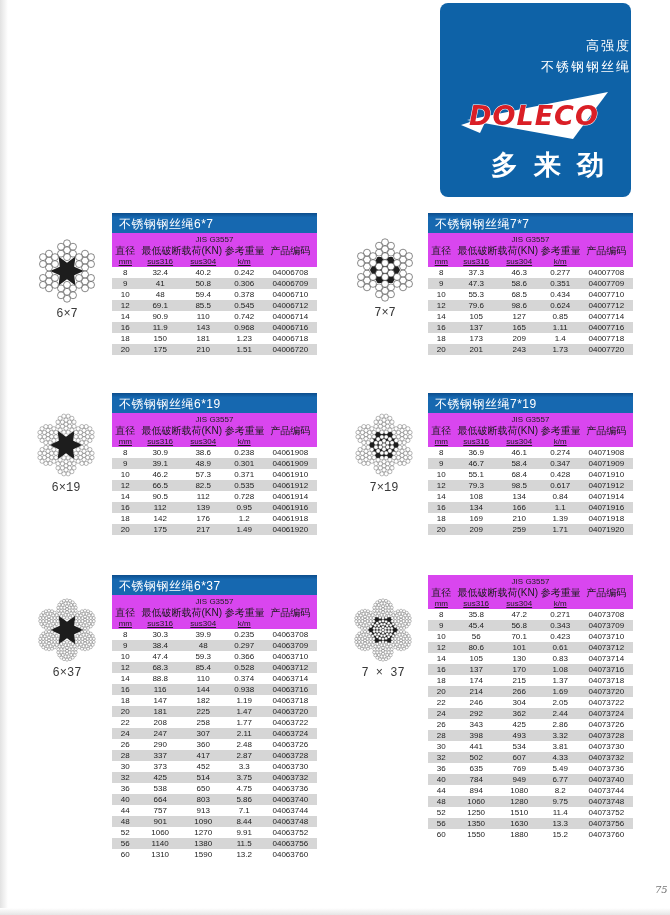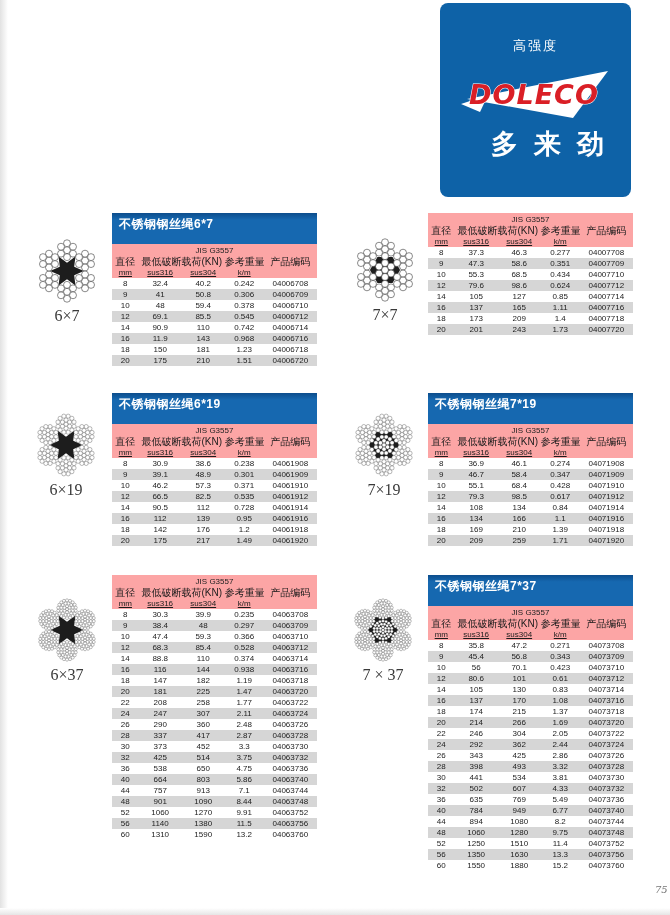--- a/index.html
+++ b/index.html
@@ -10,59 +10,60 @@
     color:#1c1c1c;
   }
   .edge-left{position:absolute;left:0;top:0;width:8px;height:100%;
     background:linear-gradient(90deg,#e2e2e2,#ffffff);}
   .edge-bottom{position:absolute;left:0;bottom:0;width:100%;height:7px;
     background:linear-gradient(0deg,#e5e5e5,#ffffff);}
 
   
   .banner{position:absolute;left:440px;top:3px;width:191px;height:194px;
     background:#0e62a7;border-radius:8px;text-align:center;}
-  .b-line{color:#ffffff;font-size:13px;letter-spacing:2px;line-height:21px;}
+  .b-line{color:#ffffff;font-size:13px;letter-spacing:2px;line-height:21px;text-align:right;}
   .b-line1{margin-top:32px;}
   .logo-svg{display:block;margin:12px auto 0;width:150px;height:52px;}
   .logo-svg text{font-family:"DejaVu Sans","Liberation Sans",sans-serif;
     font-style:italic;font-weight:900;font-size:27px;fill:#da1f26;
     stroke:#ffffff;stroke-width:1;paint-order:stroke;letter-spacing:1px;}
   .logo-cn{color:#ffffff;font-size:27px;font-weight:700;margin-top:6px;
     letter-spacing:16px;padding-left:16px;margin-left:24px;}
 
   
   .diagram{position:absolute;width:70px;text-align:center;}
   .rope-svg{width:68px;height:68px;display:block;margin:0 auto;}
-  .diag-label{font-family:Liberation Serif, serif;font-size:16px;color:#3a3a3a;margin-top:2px;}
+  .diag-label{font-family:Liberation Mono, monospace;font-size:12px;color:#3a3a3a;margin-top:2px;}
 
   .stable{position:absolute;}
-  .ttitle{height:31px;line-height:22px;
+  .ttitle{height:20px;line-height:22px;
     background:linear-gradient(180deg,#0c4d8c 0%,#1668b0 22%,#1668b0 100%);
-    color:#ffffff;font-size:12px;font-weight:700;padding-left:7px;letter-spacing:0.5px;}
-  .thead{background:#fca5a5;padding-top:1px;}
+    color:#ffffff;font-size:12px;font-weight:400;padding-left:7px;letter-spacing:0.5px;}
+  .thead{background:#d946ef;padding-top:1px;}
   .hrow1{height:11px;line-height:11px;font-size:8px;text-align:center;color:#222;}
   .grid{display:grid;grid-template-columns:13% 21% 21% 19% 26%;}
   .grid .c{text-align:center;overflow:hidden;white-space:nowrap;}
   .hrow2{height:11px;line-height:11px;font-size:10px;}
   .hrow2 .span2{grid-column:2 / span 2;}
   .hrow3{height:11px;line-height:11px;font-size:8px;text-decoration:underline;}
   .drow{height:11px;line-height:11px;font-size:8px;background:#ffffff;}
   .drow.alt{background:#d6d6d6;}
 
   .pagenum{position:absolute;left:636px;top:884px;font-size:10px;color:#777;
     font-style:italic;font-family:"DejaVu Serif",serif;margin-left:19px;}
 </style>
 </head>
 <body>
 
 <div class="edge-left"></div>
 <div class="edge-bottom"></div>
 
 <div class="banner">
   <div class="b-line b-line1">高强度</div>
+  <div class="b-line">不锈钢钢丝绳</div>
   <svg class="logo-svg" viewBox="0 0 150 52">
     <polygon points="0,36 27,27 19,44" fill="#ffffff"></polygon>
     <polygon points="6,31 147,3 112,50" fill="#ffffff"></polygon>
     <text x="73" y="36" text-anchor="middle">DOLECO</text>
   </svg>
   <div class="logo-cn">多来劲</div>
 </div>
 
 <div id="content">
   <div class="diagram" style="left: 32px; top: 237px;">
@@ -240,20 +241,21 @@
         <circle cx="50.00" cy="39.80" r="5.10" fill="#ffffff" stroke="#2b2b2b" stroke-width="0.82"></circle>
         <circle cx="58.83" cy="44.90" r="5.10" fill="#ffffff" stroke="#2b2b2b" stroke-width="0.82"></circle>
         <circle cx="58.83" cy="55.10" r="5.10" fill="#ffffff" stroke="#2b2b2b" stroke-width="0.82"></circle>
         <circle cx="50.00" cy="60.20" r="5.10" fill="#ffffff" stroke="#2b2b2b" stroke-width="0.82"></circle>
         <circle cx="41.17" cy="55.10" r="5.10" fill="#ffffff" stroke="#2b2b2b" stroke-width="0.82"></circle>
         <circle cx="41.17" cy="44.90" r="5.10" fill="#ffffff" stroke="#2b2b2b" stroke-width="0.82"></circle>
       </svg>
     <div class="diag-label">7×7</div>
   </div>
   <div class="stable" style="left: 428px; top: 213px; width: 205px;">
+    <div class="ttitle">不锈钢钢丝绳7*7</div>
     <div class="thead">
       <div class="hrow1">JIS G3557</div>
       <div class="grid hrow2">
         <div class="c">直径</div>
         <div class="c span2">最低破断载荷(KN)</div>
         <div class="c">参考重量</div>
         <div class="c">产品编码</div>
       </div>
       <div class="grid hrow3">
         <div class="c">mm</div>
@@ -960,20 +962,21 @@
         <circle cx="12.14" cy="41.26" r="2.19" fill="#ffffff" stroke="#2b2b2b" stroke-width="0.45"></circle>
         <circle cx="10.58" cy="36.98" r="2.19" fill="#ffffff" stroke="#2b2b2b" stroke-width="0.45"></circle>
         <circle cx="10.58" cy="32.42" r="2.19" fill="#ffffff" stroke="#2b2b2b" stroke-width="0.45"></circle>
         <circle cx="12.14" cy="28.14" r="2.19" fill="#ffffff" stroke="#2b2b2b" stroke-width="0.45"></circle>
         <circle cx="15.07" cy="24.65" r="2.19" fill="#ffffff" stroke="#2b2b2b" stroke-width="0.45"></circle>
         <circle cx="19.01" cy="22.38" r="2.19" fill="#ffffff" stroke="#2b2b2b" stroke-width="0.45"></circle>
       </svg>
     <div class="diag-label">6×37</div>
   </div>
   <div class="stable" style="left: 112px; top: 575px; width: 205px;">
+    <div class="ttitle">不锈钢钢丝绳6*37</div>
     <div class="thead">
       <div class="hrow1">JIS G3557</div>
       <div class="grid hrow2">
         <div class="c">直径</div>
         <div class="c span2">最低破断载荷(KN)</div>
         <div class="c">参考重量</div>
         <div class="c">产品编码</div>
       </div>
       <div class="grid hrow3">
         <div class="c">mm</div>
@@ -1393,21 +1396,20 @@
         <circle cx="38.64" cy="56.56" r="2.19" fill="#ffffff" stroke="#2b2b2b" stroke-width="0.45"></circle>
         <circle cx="37.08" cy="52.28" r="2.19" fill="#ffffff" stroke="#2b2b2b" stroke-width="0.45"></circle>
         <circle cx="37.08" cy="47.72" r="2.19" fill="#ffffff" stroke="#2b2b2b" stroke-width="0.45"></circle>
         <circle cx="38.64" cy="43.44" r="2.19" fill="#ffffff" stroke="#2b2b2b" stroke-width="0.45"></circle>
         <circle cx="41.57" cy="39.95" r="2.19" fill="#ffffff" stroke="#2b2b2b" stroke-width="0.45"></circle>
         <circle cx="45.51" cy="37.68" r="2.19" fill="#ffffff" stroke="#2b2b2b" stroke-width="0.45"></circle>
       </svg>
     <div class="diag-label">7 × 37</div>
   </div>
   <div class="stable" style="left: 428px; top: 575px; width: 205px;">
-    <div class="ttitle">不锈钢钢丝绳7*37</div>
     <div class="thead">
       <div class="hrow1">JIS G3557</div>
       <div class="grid hrow2">
         <div class="c">直径</div>
         <div class="c span2">最低破断载荷(KN)</div>
         <div class="c">参考重量</div>
         <div class="c">产品编码</div>
       </div>
       <div class="grid hrow3">
         <div class="c">mm</div>

